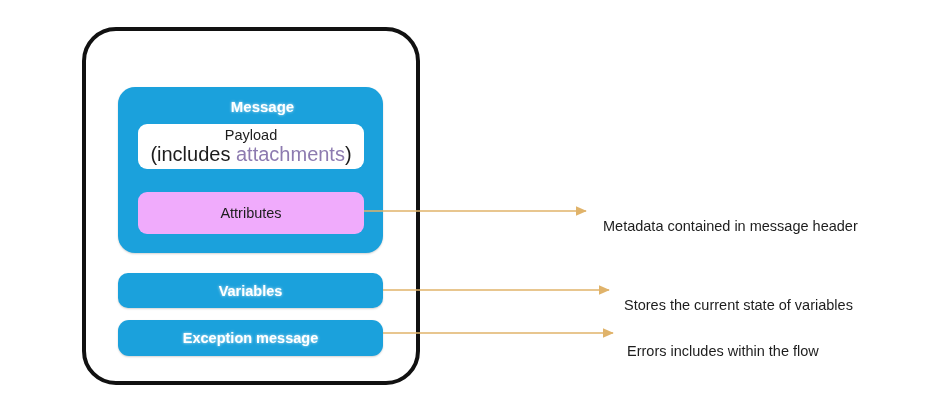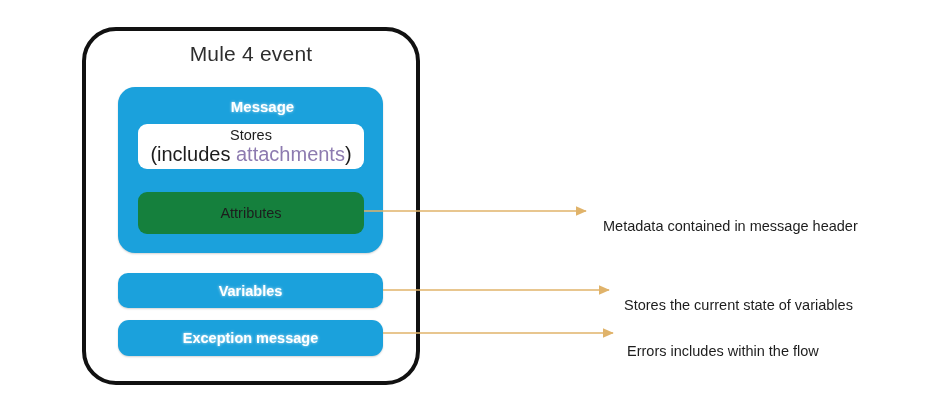--- a/index.html
+++ b/index.html
@@ -97,21 +97,21 @@
     color: #8d7bb0;
   }
 
   
   .attributes-box {
     position: absolute;
     left: 20px;
     top: 105px;
     width: 226px;
     height: 42px;
-    background: #15803d;
+    background: #f0abfc;
     border-radius: 9px;
     box-sizing: border-box;
     display: flex;
     align-items: center;
     justify-content: center;
   }
   .attributes-label {
     font-size: 14.5px;
     color: #1d1d1d;
     white-space: nowrap;
@@ -162,28 +162,27 @@
   .ann-2 { left: 624px; top: 281px; }
   .ann-3 { left: 627px; top: 327px; }
 </style>
 </head>
 <body>
 
 <div id="canvas">
 
   <div class="event-container"></div>
 
-  <div class="event-title">Mule 4 event</div>
 
   <div class="message-box">
 
     <div class="message-label">Message</div>
 
     <div class="payload-box">
-      <div class="payload-line1">Stores</div>
+      <div class="payload-line1">Payload</div>
       <div class="payload-line2">
         <span>(includes </span><span class="attachments-word">attachments</span><span>)</span>
       </div>
     </div>
 
     <div class="attributes-box">
       <span class="attributes-label">Attributes</span>
     </div>
 
   </div>

